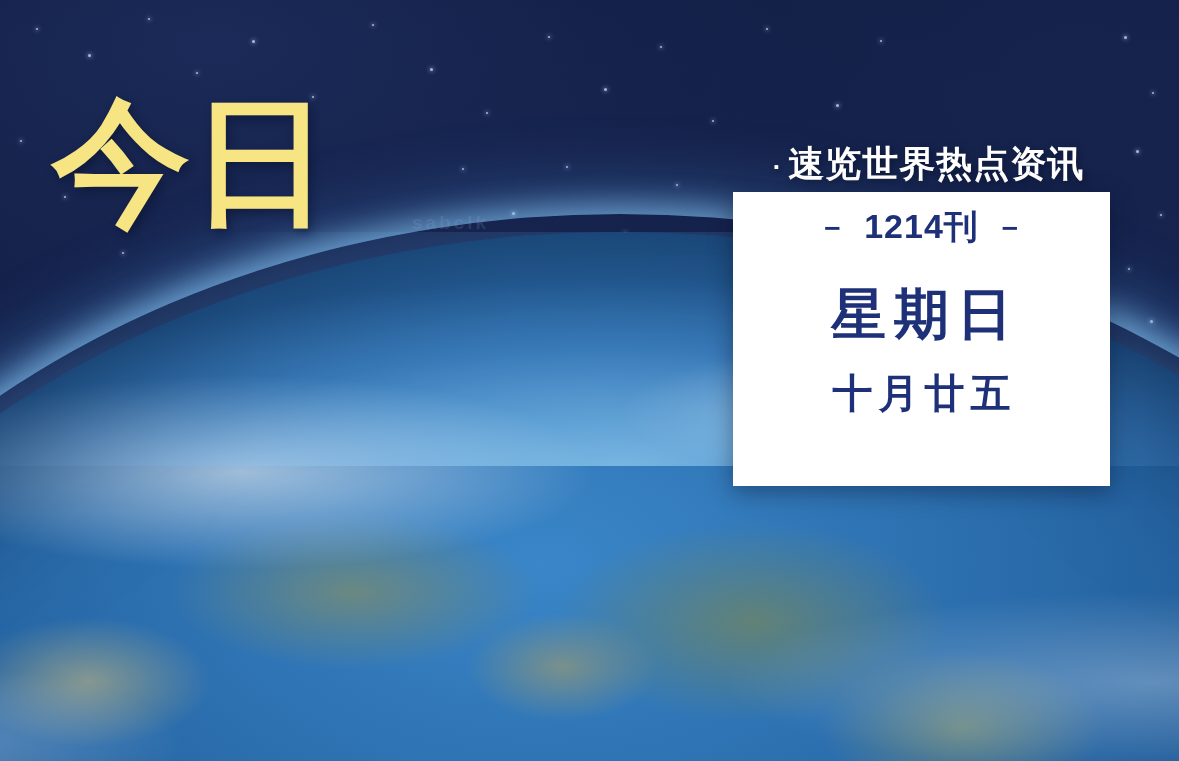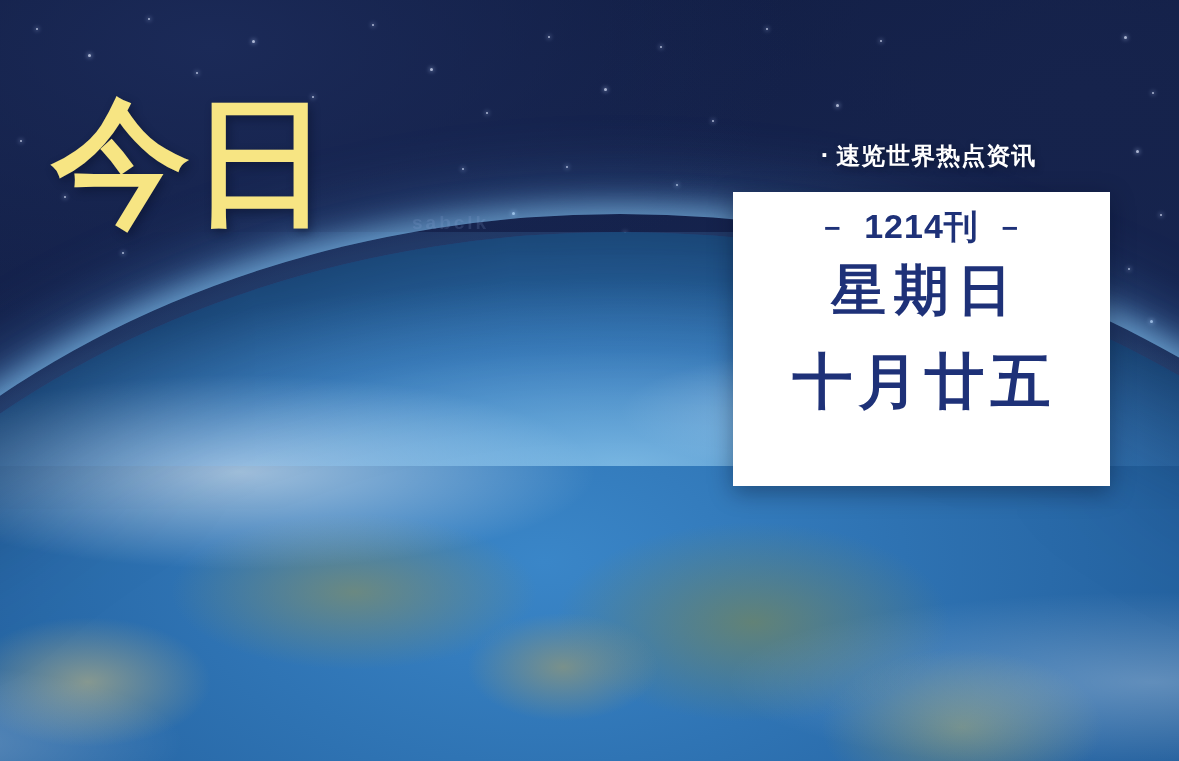--- a/index.html
+++ b/index.html
@@ -106,41 +106,41 @@
 
   
   .tagline{
     position:absolute;left:735px;top:140px;width:380px;
     display:flex;align-items:baseline;justify-content:center;
     white-space:nowrap;
     text-shadow:2px 2px 6px rgba(5,13,35,.55);
   }
   .tag-sec{font-size:38px;font-weight:900;color:#F5DE6E;letter-spacing:0px;}
   .tag-dot{font-size:26px;font-weight:900;color:#FFFFFF;margin:0 7px;}
-  .tag-rest{font-size:24px;font-weight:900;color:#FFFFFF;letter-spacing:1px;}
+  .tag-rest{font-size:36px;font-weight:900;color:#FFFFFF;letter-spacing:1px;}
 
   
   .info-card{
     position:absolute;left:733px;top:192px;width:377px;height:294px;
     background:#FFFFFF;
     box-shadow:0 6px 22px rgba(4,12,34,.40);
     display:flex;flex-direction:column;align-items:center;
     padding-top:12px;box-sizing:border-box;
   }
   .issue{
     color:#1E3178;font-size:34px;font-weight:700;letter-spacing:1px;
     display:flex;align-items:center;gap:16px;white-space:nowrap;
   }
   .issue .dash{font-size:30px;font-weight:600;}
   .weekday{
     color:#1E3178;font-size:55px;font-weight:900;letter-spacing:8px;
-    margin-top:4px;padding-left:8px;white-space:nowrap;
+    margin-top:28px;padding-left:8px;white-space:nowrap;
   }
   .lunar{
-    color:#1E3178;font-size:60px;font-weight:900;letter-spacing:6px;
+    color:#1E3178;font-size:40px;font-weight:900;letter-spacing:6px;
     margin-top:14px;padding-left:6px;white-space:nowrap;
   }
 
   
   .quote-bar{
     position:absolute;left:32px;top:568px;width:1078px;height:92px;
     background:#3F56A5;
     border:3px solid #FFFFFF;border-radius:18px;
     box-sizing:border-box;
     display:flex;align-items:center;

